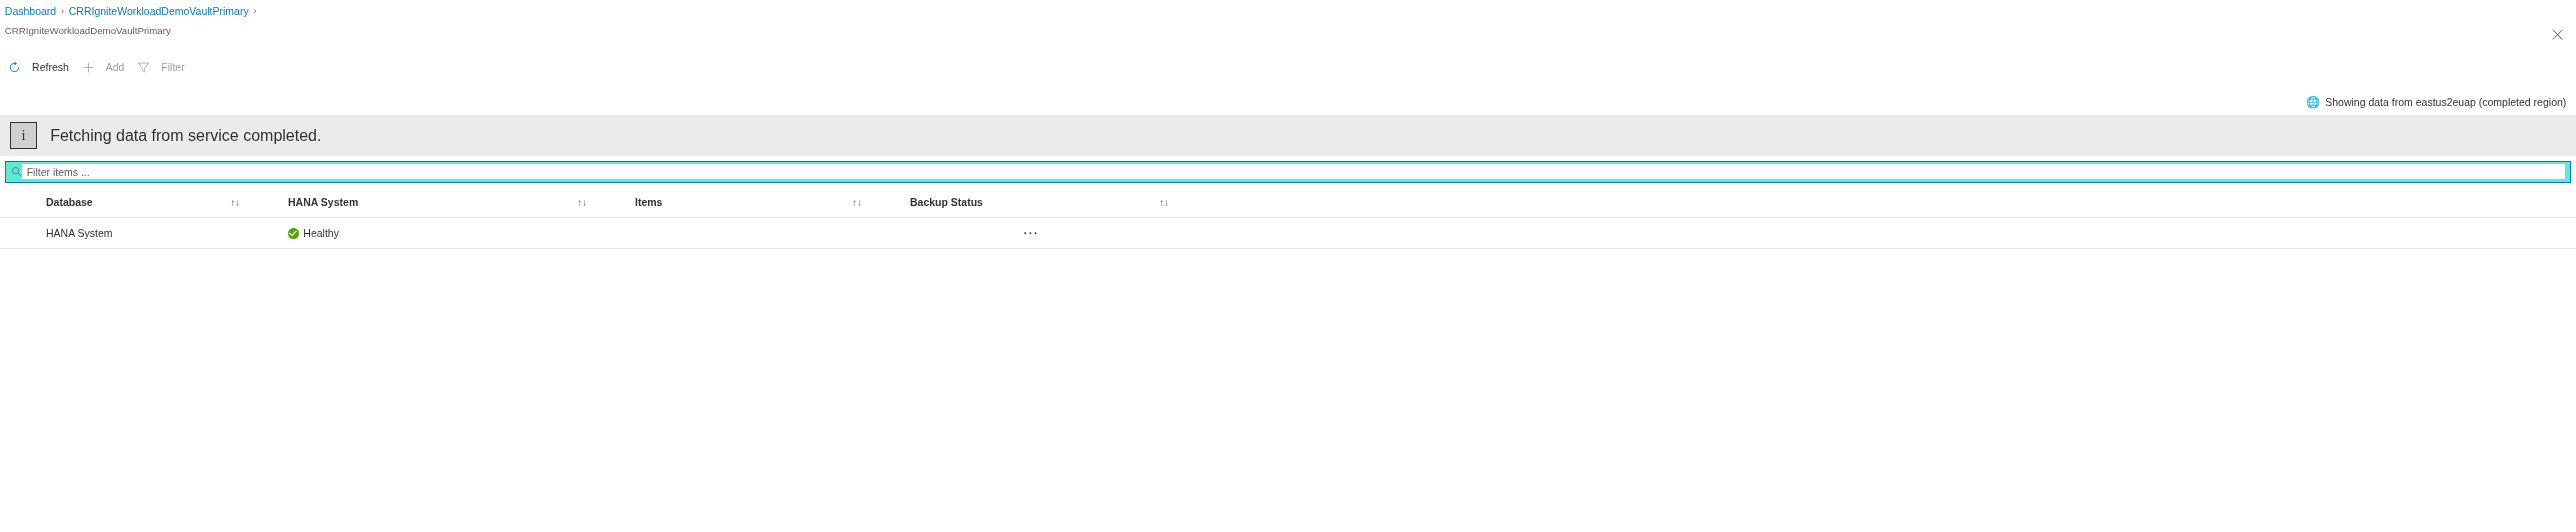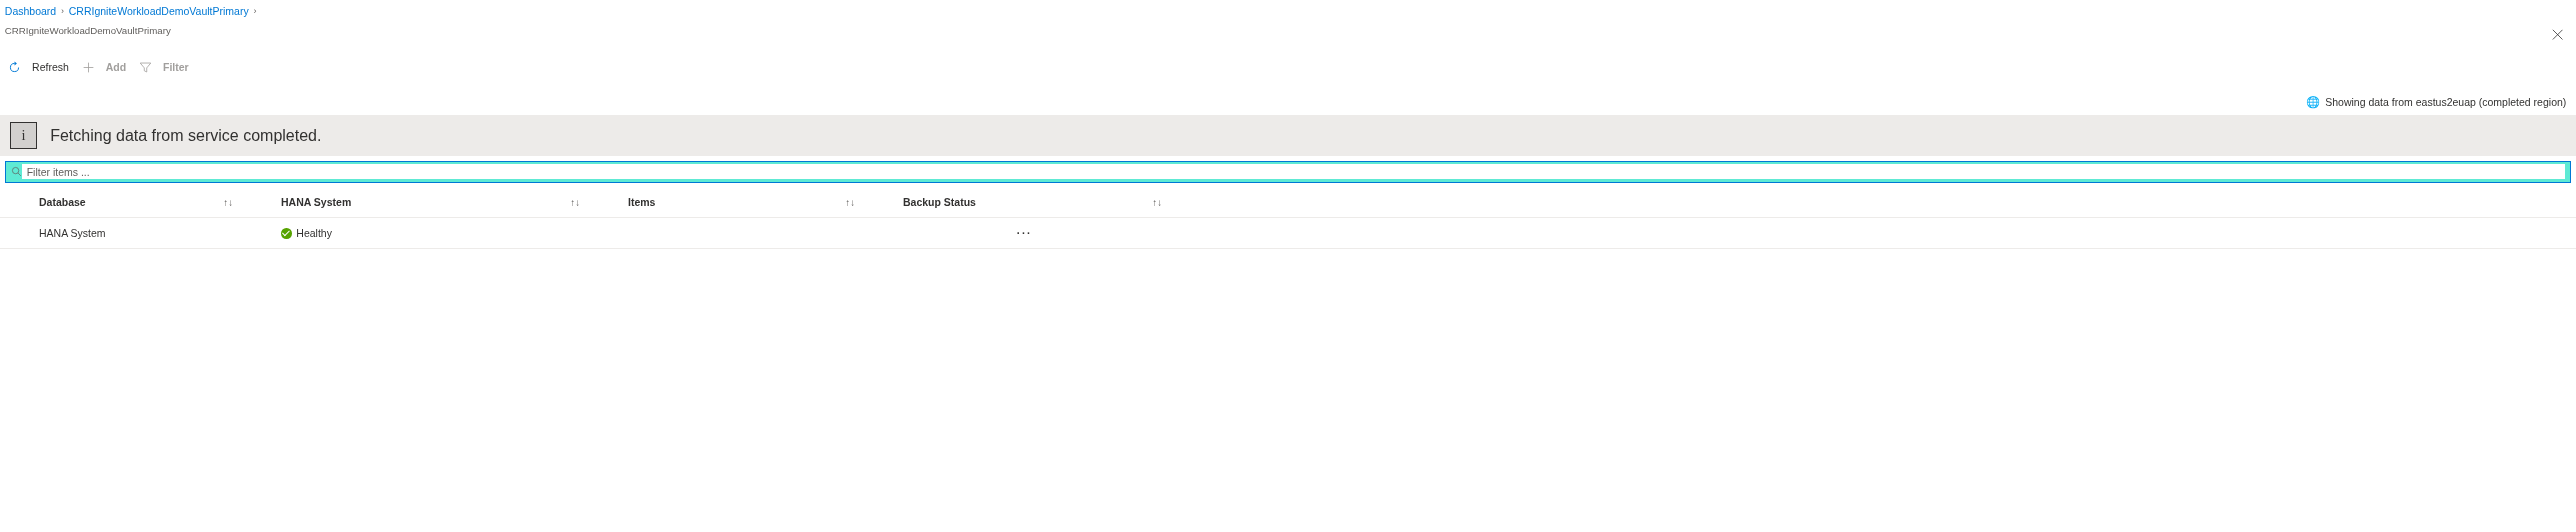--- a/index.html
+++ b/index.html
@@ -33,21 +33,21 @@
     .toolbar {
       display: flex; align-items: center; gap: 9.7px;
       padding: 9.7px 0 8px 6.5px;
       border-bottom: 0.8px solid transparent;
     }
     .toolbar-item {
       display: inline-flex; align-items: flex-start; gap: 11px;
       font-size: 10.5px; color: #323130; cursor: pointer;
       background: none; border: none; padding: 1.6px 1.6px;
     }
-    .toolbar-item.disabled { color: #a19f9d; cursor: default; font-weight: bold; }
+    .toolbar-item.disabled { color: #a19f9d; cursor: default; }
     .toolbar-item svg { width: 13px; height: 13px; }
     .rotate-icon { stroke: #0078d4; fill: none; }
     .region-bar {
       display: flex; justify-content: flex-end; align-items: center;
       padding: 11.3px 9.7px 6.5px 9.7px; gap: 4.8px;
       font-size: 10.5px; color: #323130;
     }
     .globe-emoji { font-size: 11.3px; }
     .info-bar {
       display: flex; align-items: center; gap: 13px;
@@ -69,21 +69,21 @@
     .filter-input {
       border: none; outline: none; flex: 1; font-size: 10.5px;
       padding: 1.6px 4.8px; font-family: inherit; color: #323130;
     }
     .filter-input::placeholder { color: #605e5c; }
     .table { width: 100%; }
     .thead-row, .tbody-row {
       display: grid;
       grid-template-columns: 242px 347px 275px 307px 1fr 32px;
       align-items: center;
-      padding: 0 7px;
+      padding: 0 14px;
       border-bottom: 0.8px solid #edebe9;
       min-height: 31px;
     }
     .th {
       display: flex; align-items: center; justify-content: space-between;
       padding: 6.5px 16px 6.5px 32px; font-weight: 600; font-size: 10.5px;
       color: #323130;
     }
     .th:first-child { padding-left: 32px; }
     .sort-icon { color: #605e5c; font-size: 9.7px; display: inline-flex; gap: 0; }

